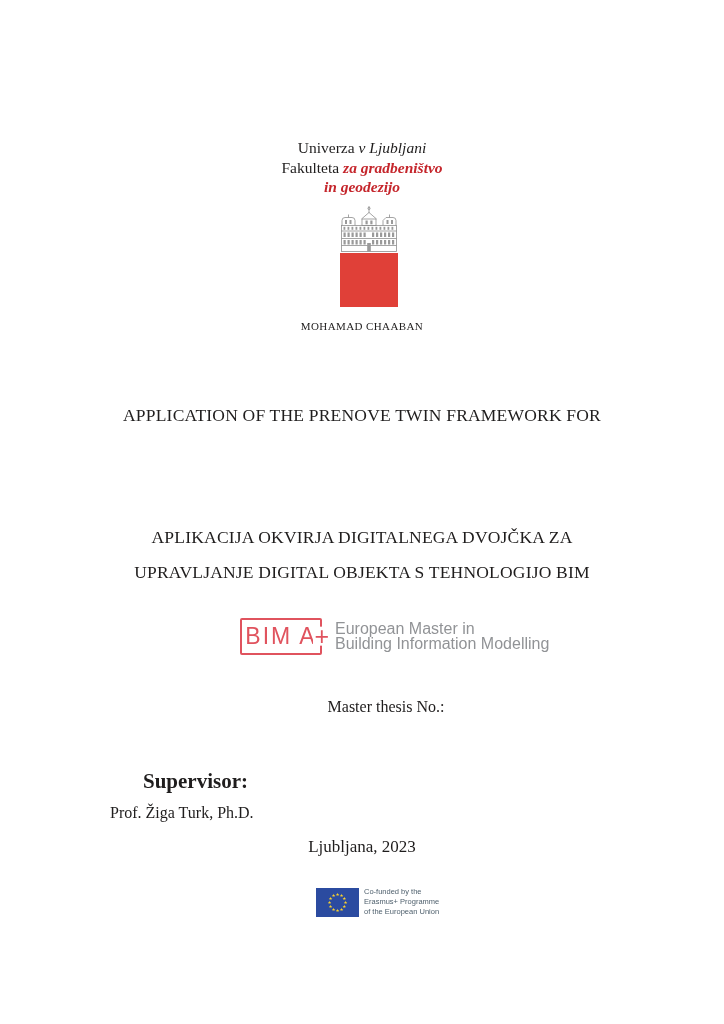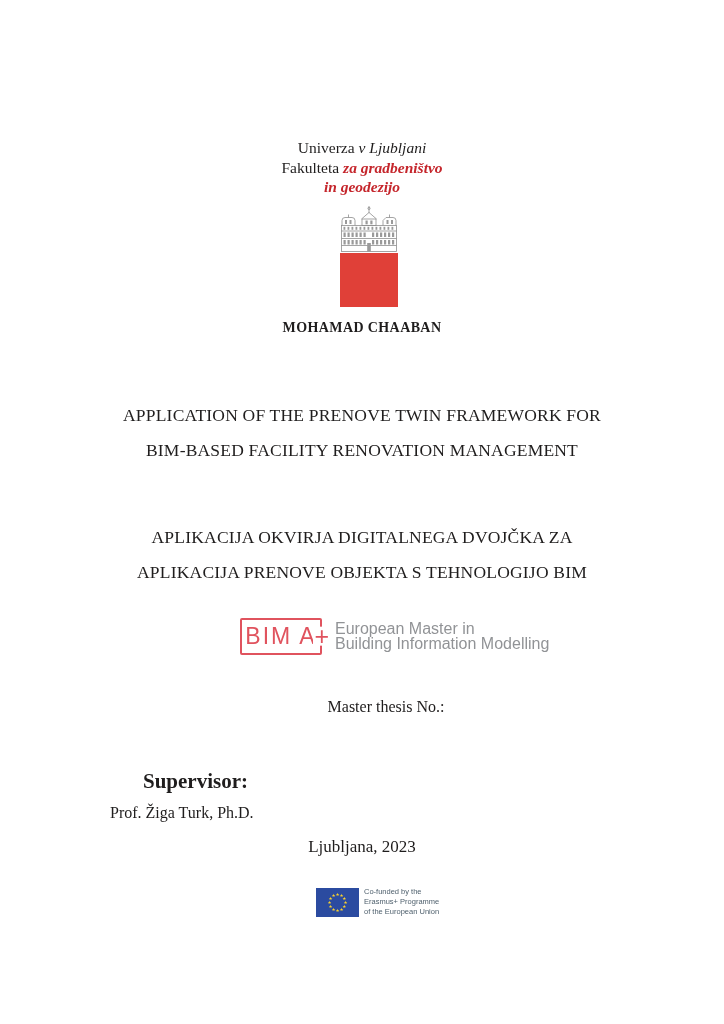--- a/index.html
+++ b/index.html
@@ -16,21 +16,21 @@
   .it{font-style:italic;}
   .red-it{color:#c5262c;font-weight:bold;font-style:italic;}
   .gap{margin-left:4px;}
 
   
   .uni-logo{top:188px;left:calc(50% + 7px);transform:translateX(-50%);
             display:flex;flex-direction:column;align-items:center;}
   .red-square{width:58px;height:54px;background:#e04038;margin-top:1px;}
 
   
-  .author{top:303px;font-size:14px;font-weight:bold;letter-spacing:0.4px;}
+  .author{top:303px;font-size:11px;font-weight:normal;letter-spacing:0.4px;}
 
   
   .thesis-title{font-size:17.5px;line-height:34.5px;letter-spacing:0.2px;}
   .title-en{top:381px;}
   .title-sl{top:503px;}
 
   
   .bim-block{top:601px;left:240px;display:flex;align-items:center;
              font-family:"Liberation Sans",sans-serif;}
   .bim-box{position:relative;width:78px;height:33px;border:2.5px solid #e0535e;
@@ -131,26 +131,25 @@
         <rect x="27.2" y="38" width="3.6" height="8.5"></rect>
       </g>
     </svg>
     <div class="red-square"></div>
   </div>
 
   <div class="abs centered author">MOHAMAD CHAABAN</div>
 
   <div class="abs centered thesis-title title-en">
     <div>APPLICATION OF THE PRENOVE TWIN FRAMEWORK FOR</div>
-    <div>BIM-BASED FACILITY RENOVATION MANAGEMENT</div>
   </div>
 
   <div class="abs centered thesis-title title-sl">
     <div>APLIKACIJA OKVIRJA DIGITALNEGA DVOJČKA ZA</div>
-    <div>APLIKACIJA PRENOVE OBJEKTA S TEHNOLOGIJO BIM</div>
+    <div>UPRAVLJANJE DIGITAL OBJEKTA S TEHNOLOGIJO BIM</div>
   </div>
 
   <div class="abs bim-block">
     <div class="bim-box">
       <span class="bim-wordmark">BIM A</span>
       <span class="bim-plus">+</span>
     </div>
     <div class="bim-tagline">
       <div>European Master in</div>
       <div>Building Information Modelling</div>

